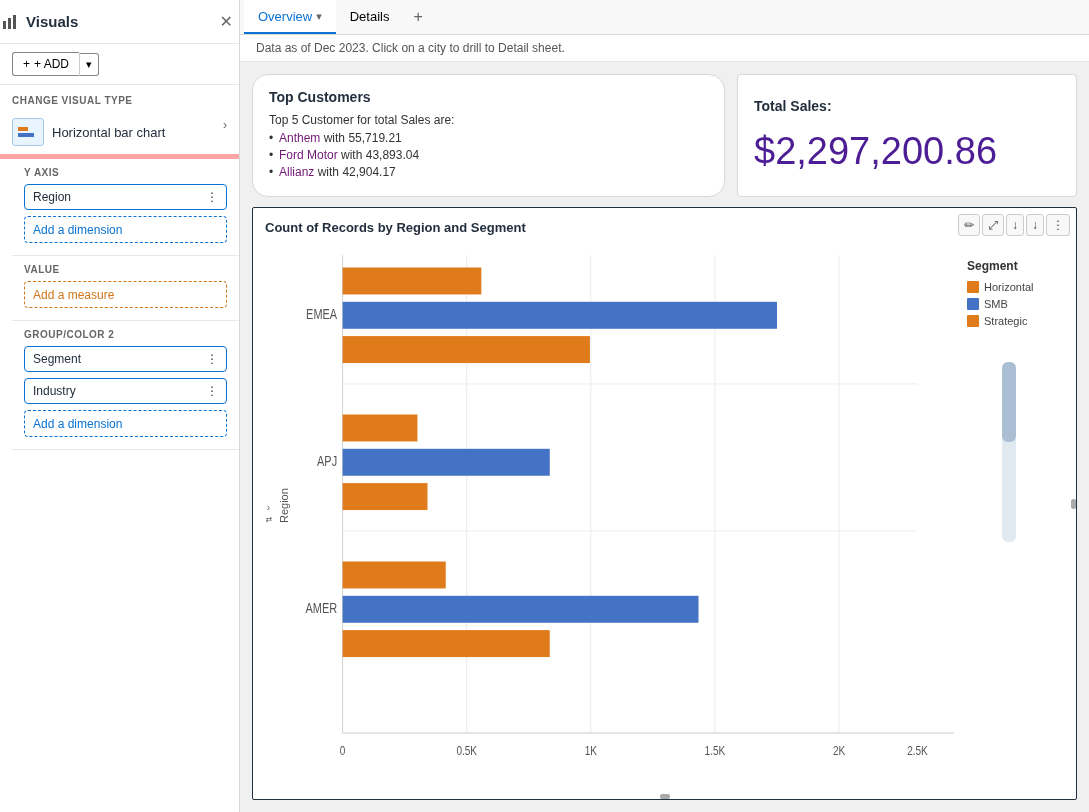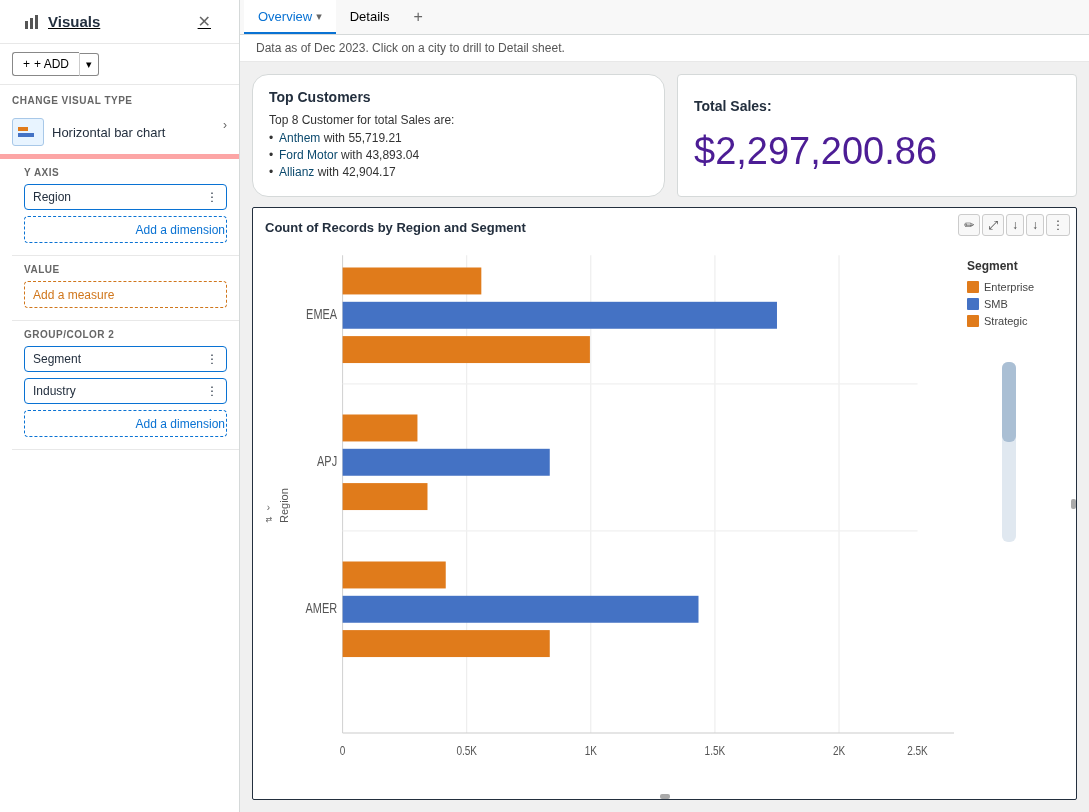--- a/index.html
+++ b/index.html
@@ -12,23 +12,22 @@
       border-right: 1px solid #d5d9d9;
       display: flex;
       flex-direction: column;
       flex-shrink: 0;
       overflow-y: auto;
     }
     .sidebar-header {
       display: flex;
       align-items: center;
       justify-content: space-between;
-      padding: 10px 24px;
+      padding: 10px 2px;
       border-bottom: 1px solid #e8e8e8;
-      text-decoration: underline;
     }
     .sidebar-title {
       font-size: 15px;
       font-weight: 600;
       color: #232f3e;
       display: flex;
       align-items: center;
       gap: 6px;
     }
     .bar-chart-icon {
@@ -102,24 +101,23 @@
       margin-bottom: 6px;
       background: #fff;
       cursor: pointer;
     }
     .dimension-pill span { font-size: 12px; color: #232f3e; }
     .pill-dots { color: #0972d3; font-size: 14px; }
 
     .add-dimension-pill {
       border: 1px dashed #0972d3;
       border-radius: 4px;
-      padding: 5px 1px;
+      padding: 5px 8px;
       margin-bottom: 4px;
       cursor: pointer;
-      text-align: right;
     }
     .add-dimension-pill span { font-size: 12px; color: #0972d3; }
 
     .measure-pill {
       border: 1px dashed #d0761b;
       border-radius: 4px;
       padding: 5px 8px;
       margin-bottom: 4px;
       cursor: pointer;
     }
@@ -221,27 +219,27 @@
       margin-bottom: 3px;
       padding-left: 10px;
       position: relative;
     }
     .customer-list li::before {
       content: '•';
       position: absolute; left: 0;
       color: #333;
     }
     .customer-link {
-      color: #0c4a6e;
+      color: #701a75;
       text-decoration: none;
       cursor: pointer;
     }
 
     .total-sales-panel {
-      width: 400px;
+      width: 340px;
       display: flex;
       flex-direction: column;
       justify-content: center;
       align-items: flex-start;
     }
     .sales-amount {
       font-size: 38px;
       font-weight: 300;
       color: #4c1d95;
       margin-top: 8px;
@@ -416,21 +414,21 @@
 
   <div class="info-bar">
     <span>Data as of Dec 2023. Click on a city to drill to Detail sheet.</span>
   </div>
 
   <div class="content-area">
 
     <div class="top-panels">
       <div class="panel top-customers-panel">
         <div class="panel-title">Top Customers</div>
-        <div class="panel-subtitle">Top 8 Customer for total Sales are:</div>
+        <div class="panel-subtitle">Top 5 Customer for total Sales are:</div>
         <ul class="customer-list">
           <li>
             <a class="customer-link">Anthem</a>
             <span> with 55,719.21</span>
           </li>
           <li>
             <a class="customer-link">Ford Motor</a>
             <span> with 43,893.04</span>
           </li>
           <li>
@@ -506,21 +504,21 @@
             <text x="594" y="418" text-anchor="middle" font-size="11" fill="#555">2K</text>
             <text x="680" y="418" text-anchor="middle" font-size="11" fill="#555">2.5K</text>
           </svg>
         </div>
 
         <div style="display:flex; flex-direction:column; align-items:center; width:110px; flex-shrink:0; padding-top:6px;">
           <div class="chart-legend">
             <div class="legend-title">Segment</div>
             <div class="legend-item">
               <div class="legend-color" style="background:#e07b1b;"></div>
-              <span class="legend-label">Enterprise</span>
+              <span class="legend-label">Horizontal</span>
             </div>
             <div class="legend-item">
               <div class="legend-color" style="background:#4472c4;"></div>
               <span class="legend-label">SMB</span>
             </div>
             <div class="legend-item">
               <div class="legend-color" style="background:#e07b1b;"></div>
               <span class="legend-label">Strategic</span>
             </div>
           </div>

